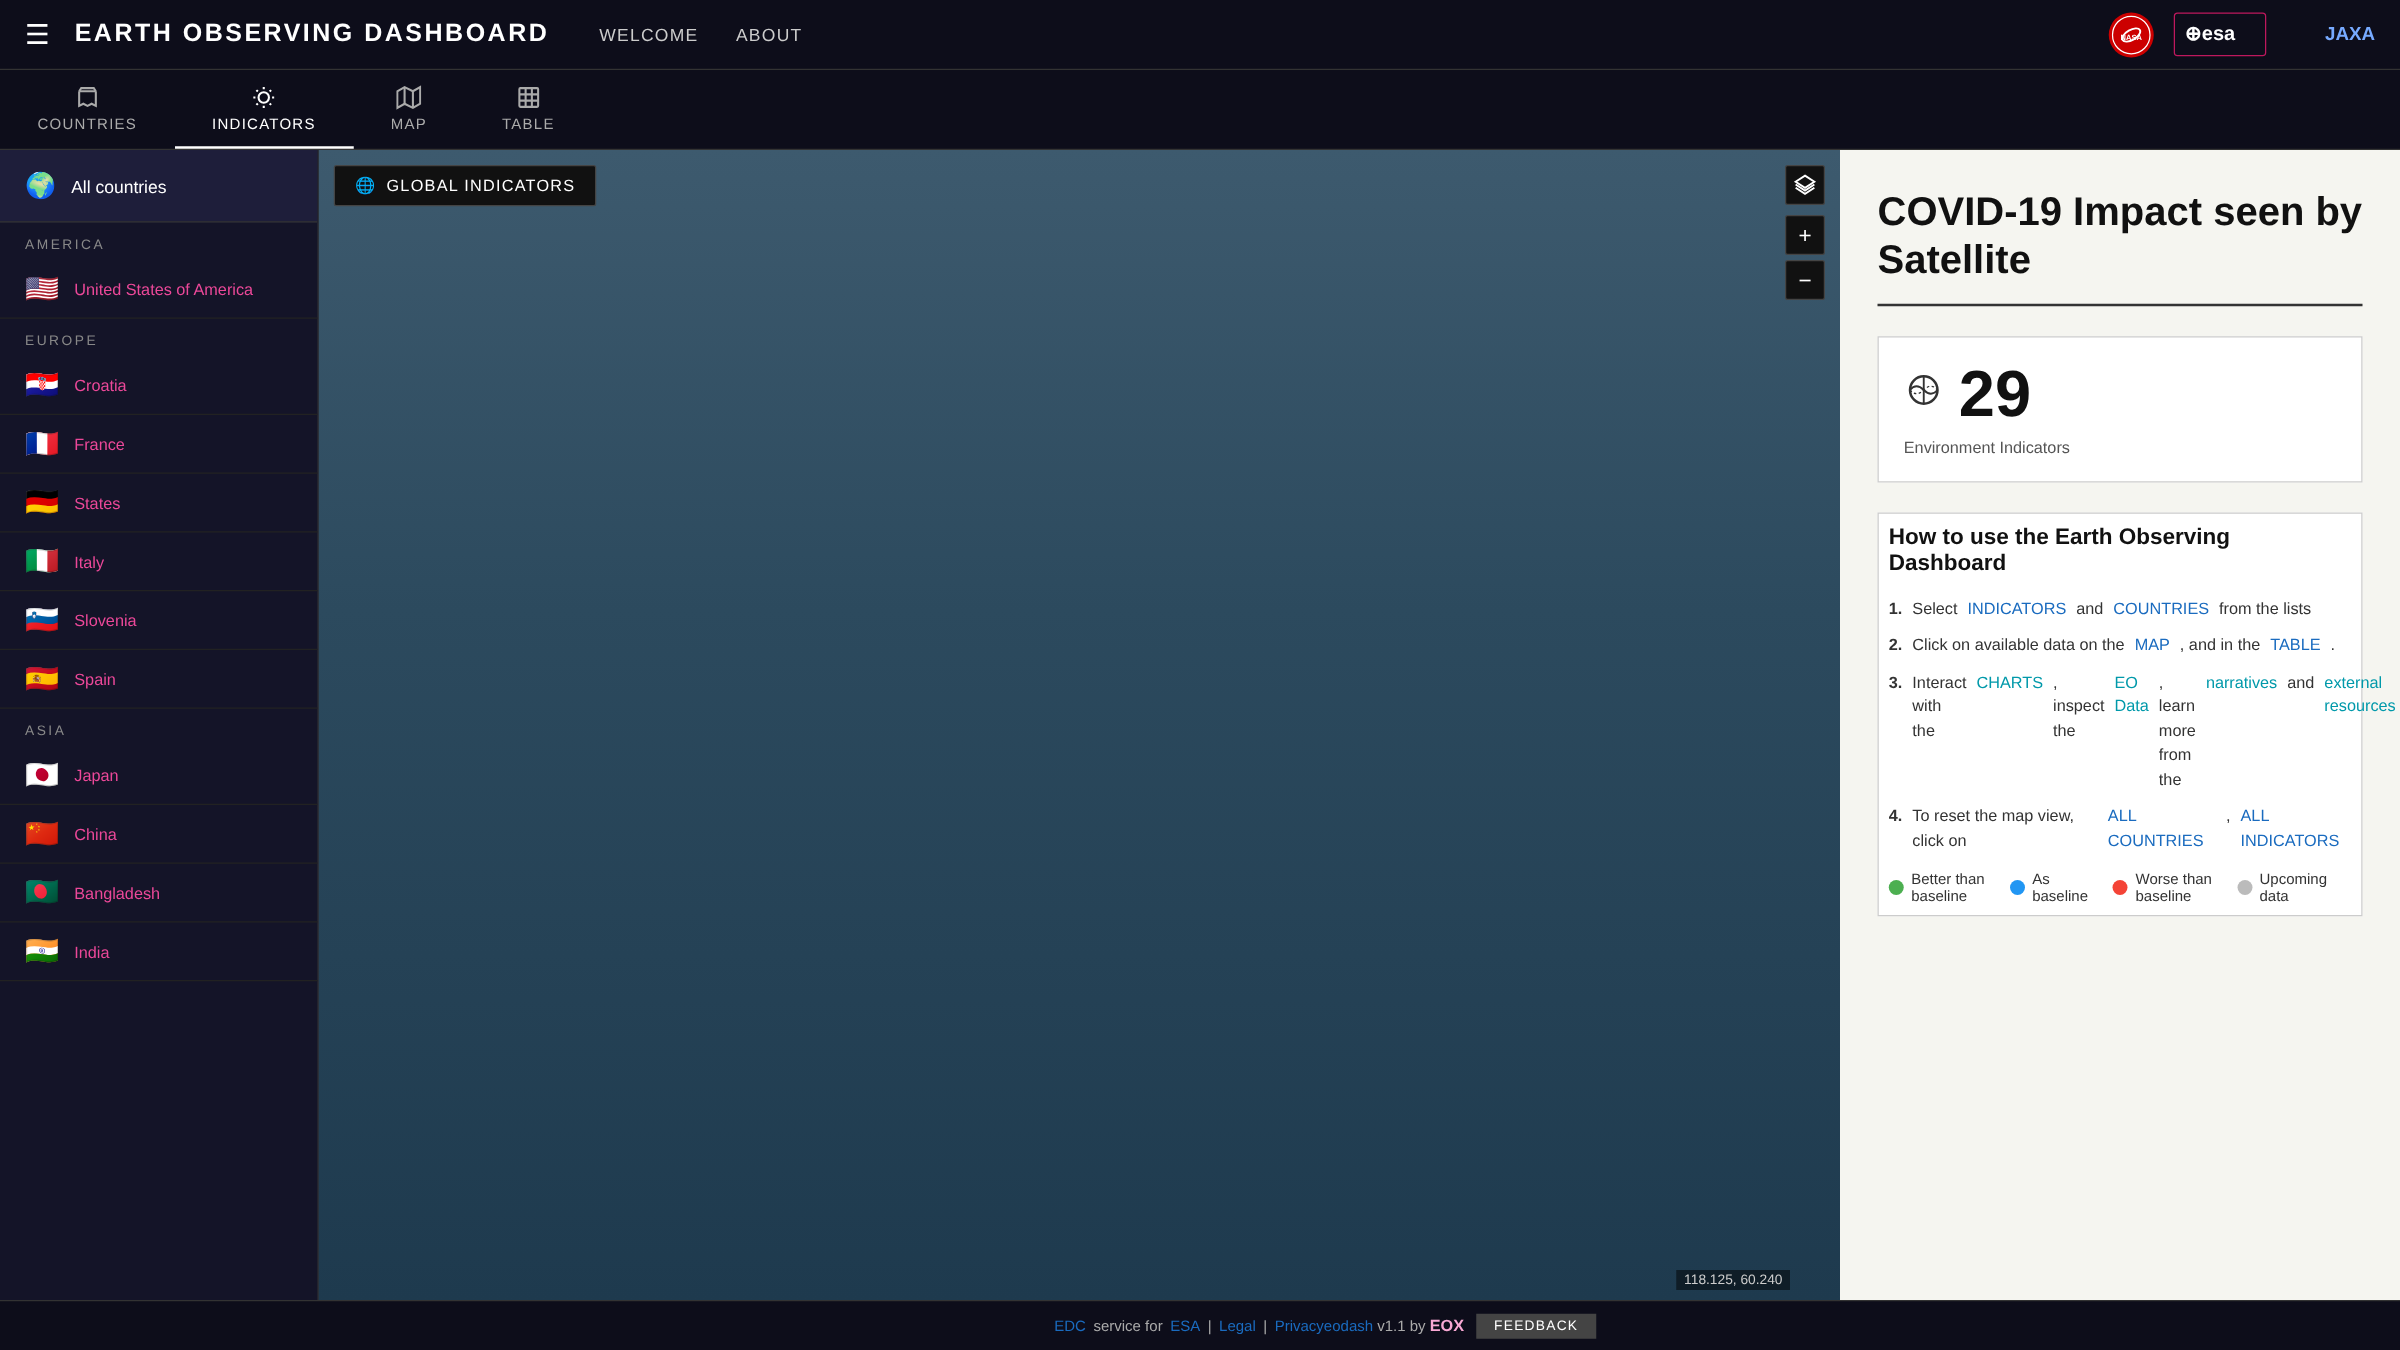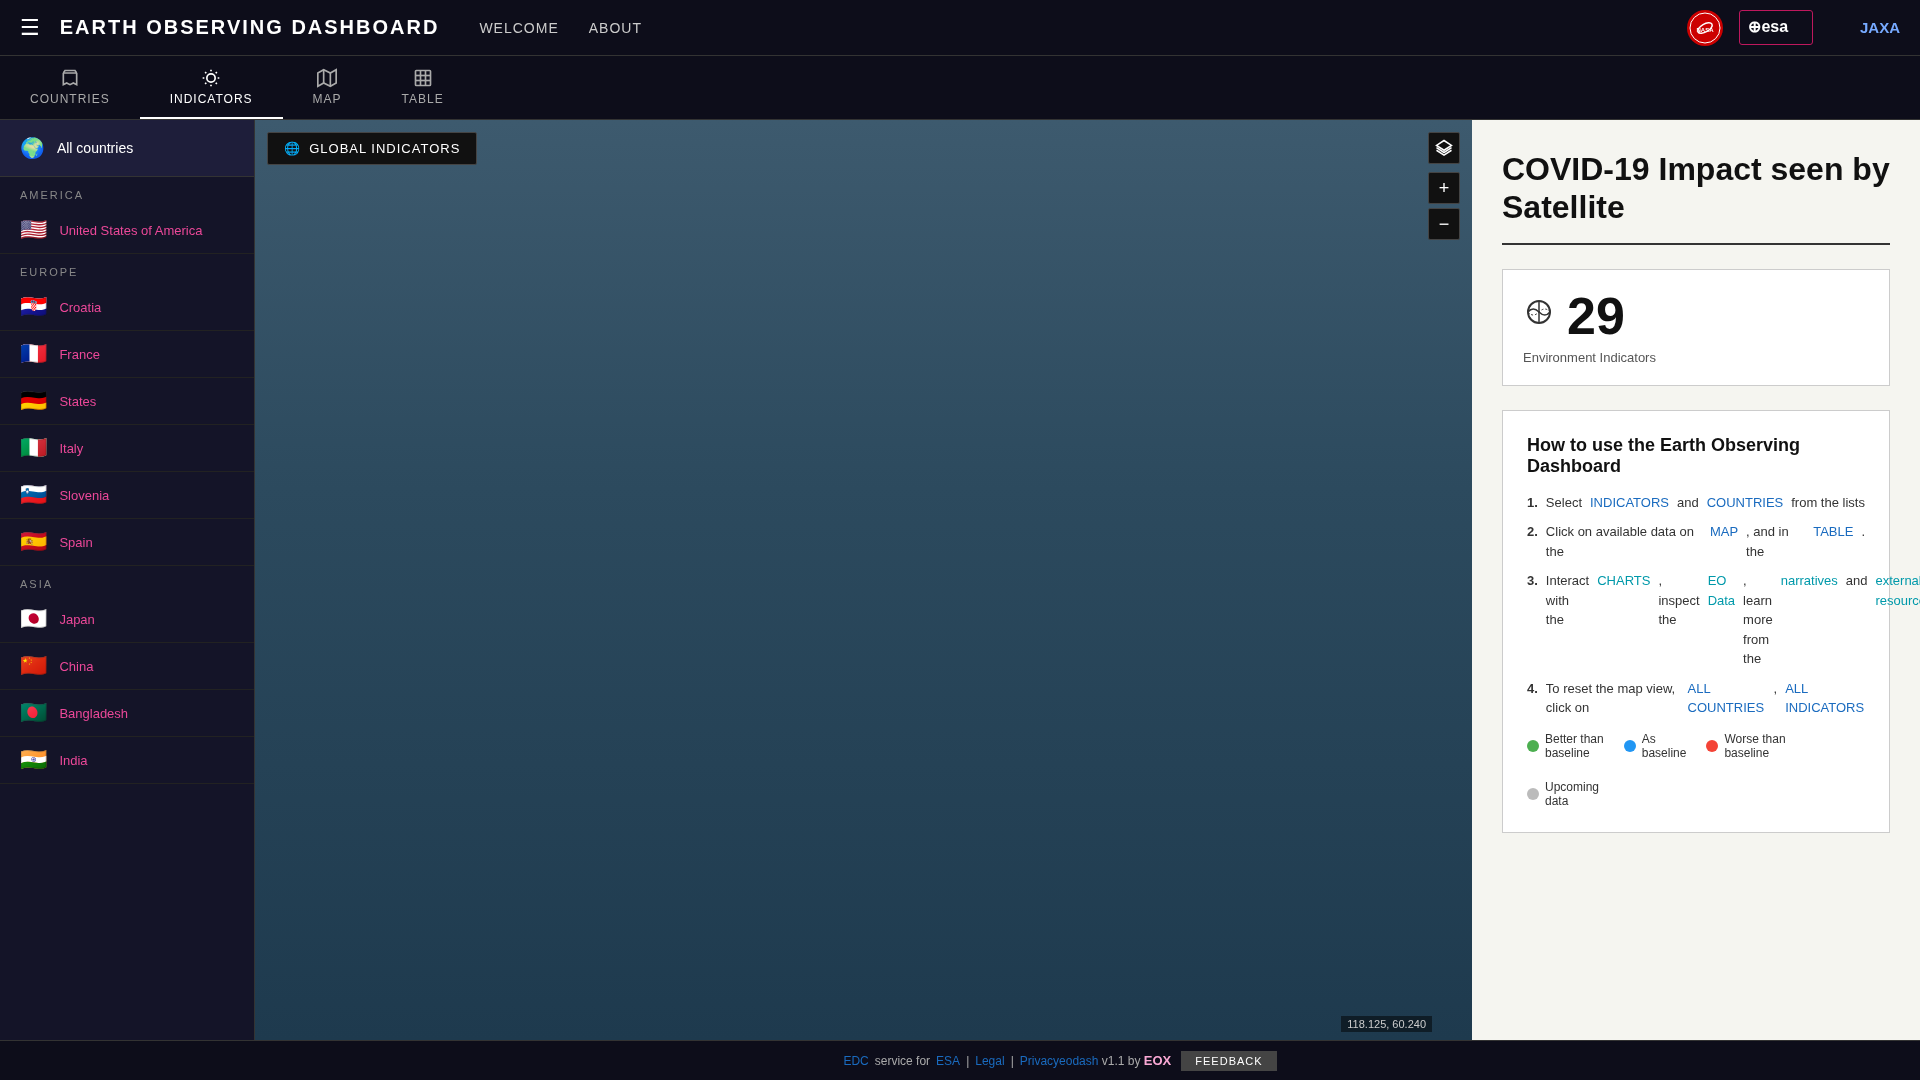--- a/index.html
+++ b/index.html
@@ -251,21 +251,21 @@
       line-height: 1;
     }
     .indicator-label {
       font-size: 13px;
       color: #555;
     }
 
     
     .how-to-box {
       border: 1px solid #ccc;
-      padding: 24px;
+      padding: 8px;
       background: #fff;
     }
     .how-to-title {
       font-size: 18px;
       font-weight: bold;
       color: #111;
       margin-bottom: 16px;
     }
     .how-to-list {
       list-style: none;

